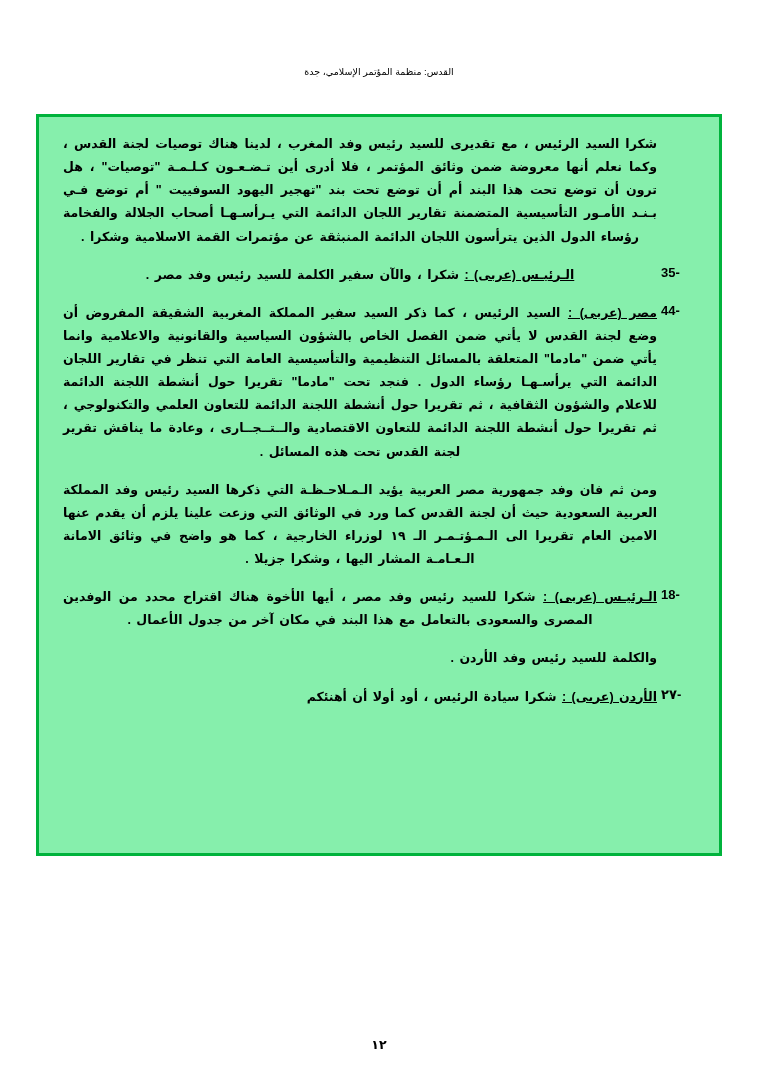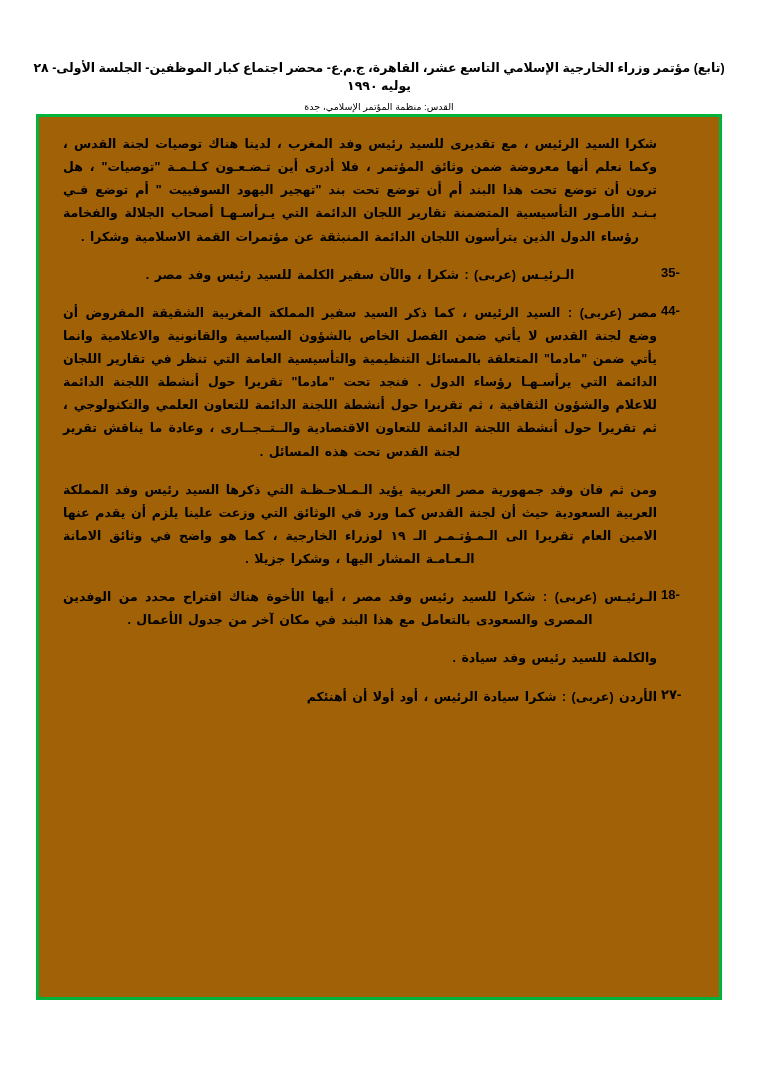--- a/index.html
+++ b/index.html
@@ -38,24 +38,24 @@
     font-size: 9.5px;
     font-weight: normal;
     margin-top: 5px;
     line-height: 1.4;
   }
   .frame {
     position: absolute;
     top: 114px;
     left: 36px;
     width: 686px;
-    height: 886px;
+    height: 742px;
     border: 3px solid #00b33c;
     box-sizing: border-box;
-    background: #a16207;
+    background: #86efac;
     overflow: hidden;
   }
   .frame-inner {
     padding: 16px 18px 10px 16px;
     direction: rtl;
   }
   .para {
     display: flex;
     flex-direction: row;
     margin-bottom: 15px;
@@ -76,20 +76,21 @@
     line-height: 1.85;
     text-align: justify;
     text-align-last: center;
     word-spacing: 2px;
     letter-spacing: 0.6px;
     font-weight: bold;
     padding-left: 8px;
     padding-right: 4px;
   }
   .speaker {
+    text-decoration: underline;
     font-weight: bold;
   }
   .no-num {
     width: 40px;
     flex: 0 0 40px;
   }
   .page-number {
     position: absolute;
     bottom: 26px;
     left: 0;
@@ -102,21 +103,20 @@
   .tight {
     text-align-last: right;
   }
 </style>
 </head>
 <body>
 
 <div class="page">
 
   <div class="header-block">
-    <div class="header-line-1">(تابع) مؤتمر وزراء الخارجية الإسلامي التاسع عشر، القاهرة، ج.م.ع- محضر اجتماع كبار الموظفين- الجلسة الأولى- ٢٨ يوليه ١٩٩٠</div>
     <div class="header-line-2">القدس: منظمة المؤتمر الإسلامي، جدة</div>
   </div>
 
   <div class="frame">
     <div class="frame-inner">
 
       <div class="para">
         <div class="no-num"></div>
         <div class="body-text">شكرا السيد الرئيس ، مع تقديرى للسيد رئيس وفد المغرب ، لدينا هناك توصيات لجنة القدس ، وكما نعلم أنها معروضة ضمن وثائق المؤتمر ، فلا أدرى أين تـضـعـون كـلـمـة "توصيات" ، هل ترون أن توضع تحت هذا البند أم أن توضع تحت بند "تهجير اليهود السوفييت " أم توضع فـي بـنـد الأمـور التأسيسية المتضمنة تقارير اللجان الدائمة التي يـرأسـهـا أصحاب الجلالة والفخامة رؤساء الدول الذين يترأسون اللجان الدائمة المنبثقة عن مؤتمرات القمة الاسلامية وشكرا .</div>
       </div>
@@ -136,25 +136,26 @@
         <div class="body-text">ومن ثم فان وفد جمهورية مصر العربية يؤيد الـمـلاحـظـة التي ذكرها السيد رئيس وفد المملكة العربية السعودية حيث أن لجنة القدس كما ورد في الوثائق التي وزعت علينا يلزم أن يقدم عنها الامين العام تقريرا الى الـمـؤتـمـر الـ ١٩ لوزراء الخارجية ، كما هو واضح في وثائق الامانة الـعـامـة المشار اليها ، وشكرا جزيلا .</div>
       </div>
 
       <div class="para">
         <div class="num">-18</div>
         <div class="body-text"><span class="speaker">الـرئيـس (عربى) :</span><span> شكرا للسيد رئيس وفد مصر ، أيها الأخوة هناك اقتراح محدد من الوفدين المصرى والسعودى بالتعامل مع هذا البند في مكان آخر من جدول الأعمال .</span></div>
       </div>
 
       <div class="para">
         <div class="no-num"></div>
-        <div class="body-text tight">والكلمة للسيد رئيس وفد سيادة .</div>
+        <div class="body-text tight">والكلمة للسيد رئيس وفد الأردن .</div>
       </div>
 
       <div class="para">
         <div class="num">-٢٧</div>
         <div class="body-text tight"><span class="speaker">الأردن (عربى) :</span><span> شكرا سيادة الرئيس ، أود أولا أن أهنئكم</span></div>
       </div>
 
     </div>
   </div>
 
+  <div class="page-number">١٢</div>
 
 </div>
 
 </body></html>

